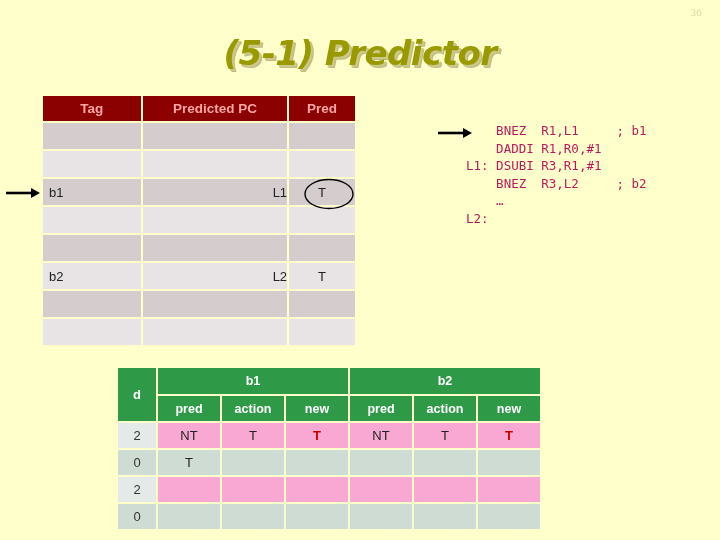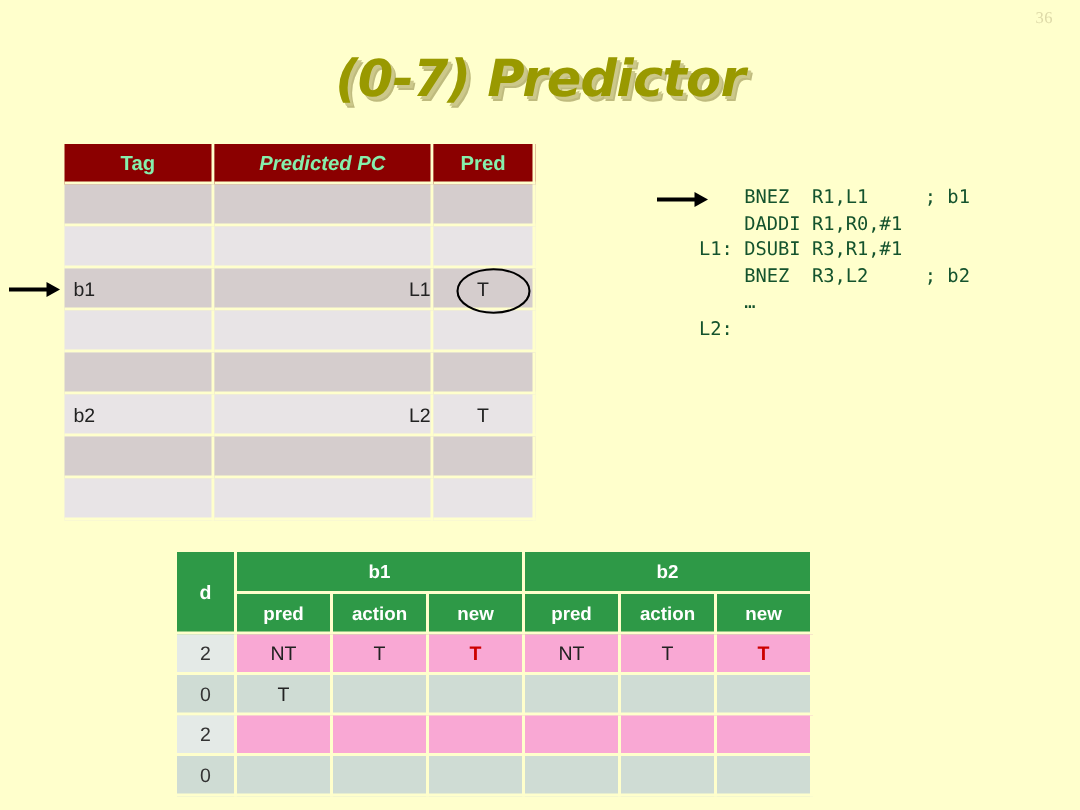--- a/index.html
+++ b/index.html
@@ -63,28 +63,28 @@
     margin: 0;
     height: 26px;
     vertical-align: middle;
     font-size: 13px;
     font-family: "Liberation Sans", sans-serif;
     border-right: 2px solid #ffffcc;
     border-bottom: 2px solid #ffffcc;
   }
   #btb-table th {
     background: #8b0000;
-    color: #86efac;
+    color: #fca5a5;
     font-weight: bold;
     text-align: center;
     font-size: 13.5px;
     height: 25px;
   }
   .btb-c1 { width: 92px; }
-  .btb-c2 { width: 136px; font-style: italic; }
+  .btb-c2 { width: 136px; }
   .btb-c3 { width: 62px; }
 
   #btb-table td.dark  { background: #d5cdcd; }
   #btb-table td.light { background: #e8e4e6; }
   #btb-table td.tagcell  { text-align: left;  padding-left: 6px; color: #222; }
   #btb-table td.pccell   { text-align: right;  padding-left: 6px; color: #222; }
   #btb-table td.predcell { text-align: center; color: #222; }
 
   
   #pred-highlight-ellipse {
@@ -105,21 +105,21 @@
   #btb-row-arrow { left: 5px; top: 186px; }
 
   
   #code-block {
     position: absolute;
     left: 466px;
     top: 122px;
     font-family: "DejaVu Sans Mono", monospace;
     font-size: 12.5px;
     line-height: 17.5px;
-    color: #14532d;
+    color: #be185d;
     white-space: pre;
   }
   #code-arrow { left: 437px; top: 126px; }
 
   
   #trace-table {
     position: absolute;
     left: 118px;
     top: 368px;
     border-collapse: separate;
@@ -154,21 +154,21 @@
     font-weight: bold;
   }
 </style>
 </head>
 <body>
 
 <div id="slide">
 
   <div id="page-number">36</div>
 
-  <div id="slide-title">(0-7) Predictor</div>
+  <div id="slide-title">(5-1) Predictor</div>
 
   <table id="btb-table">
     <thead>
       <tr>
         <th class="btb-c1">Tag</th>
         <th class="btb-c2">Predicted PC</th>
         <th class="btb-c3">Pred</th>
       </tr>
     </thead>
     <tbody>

